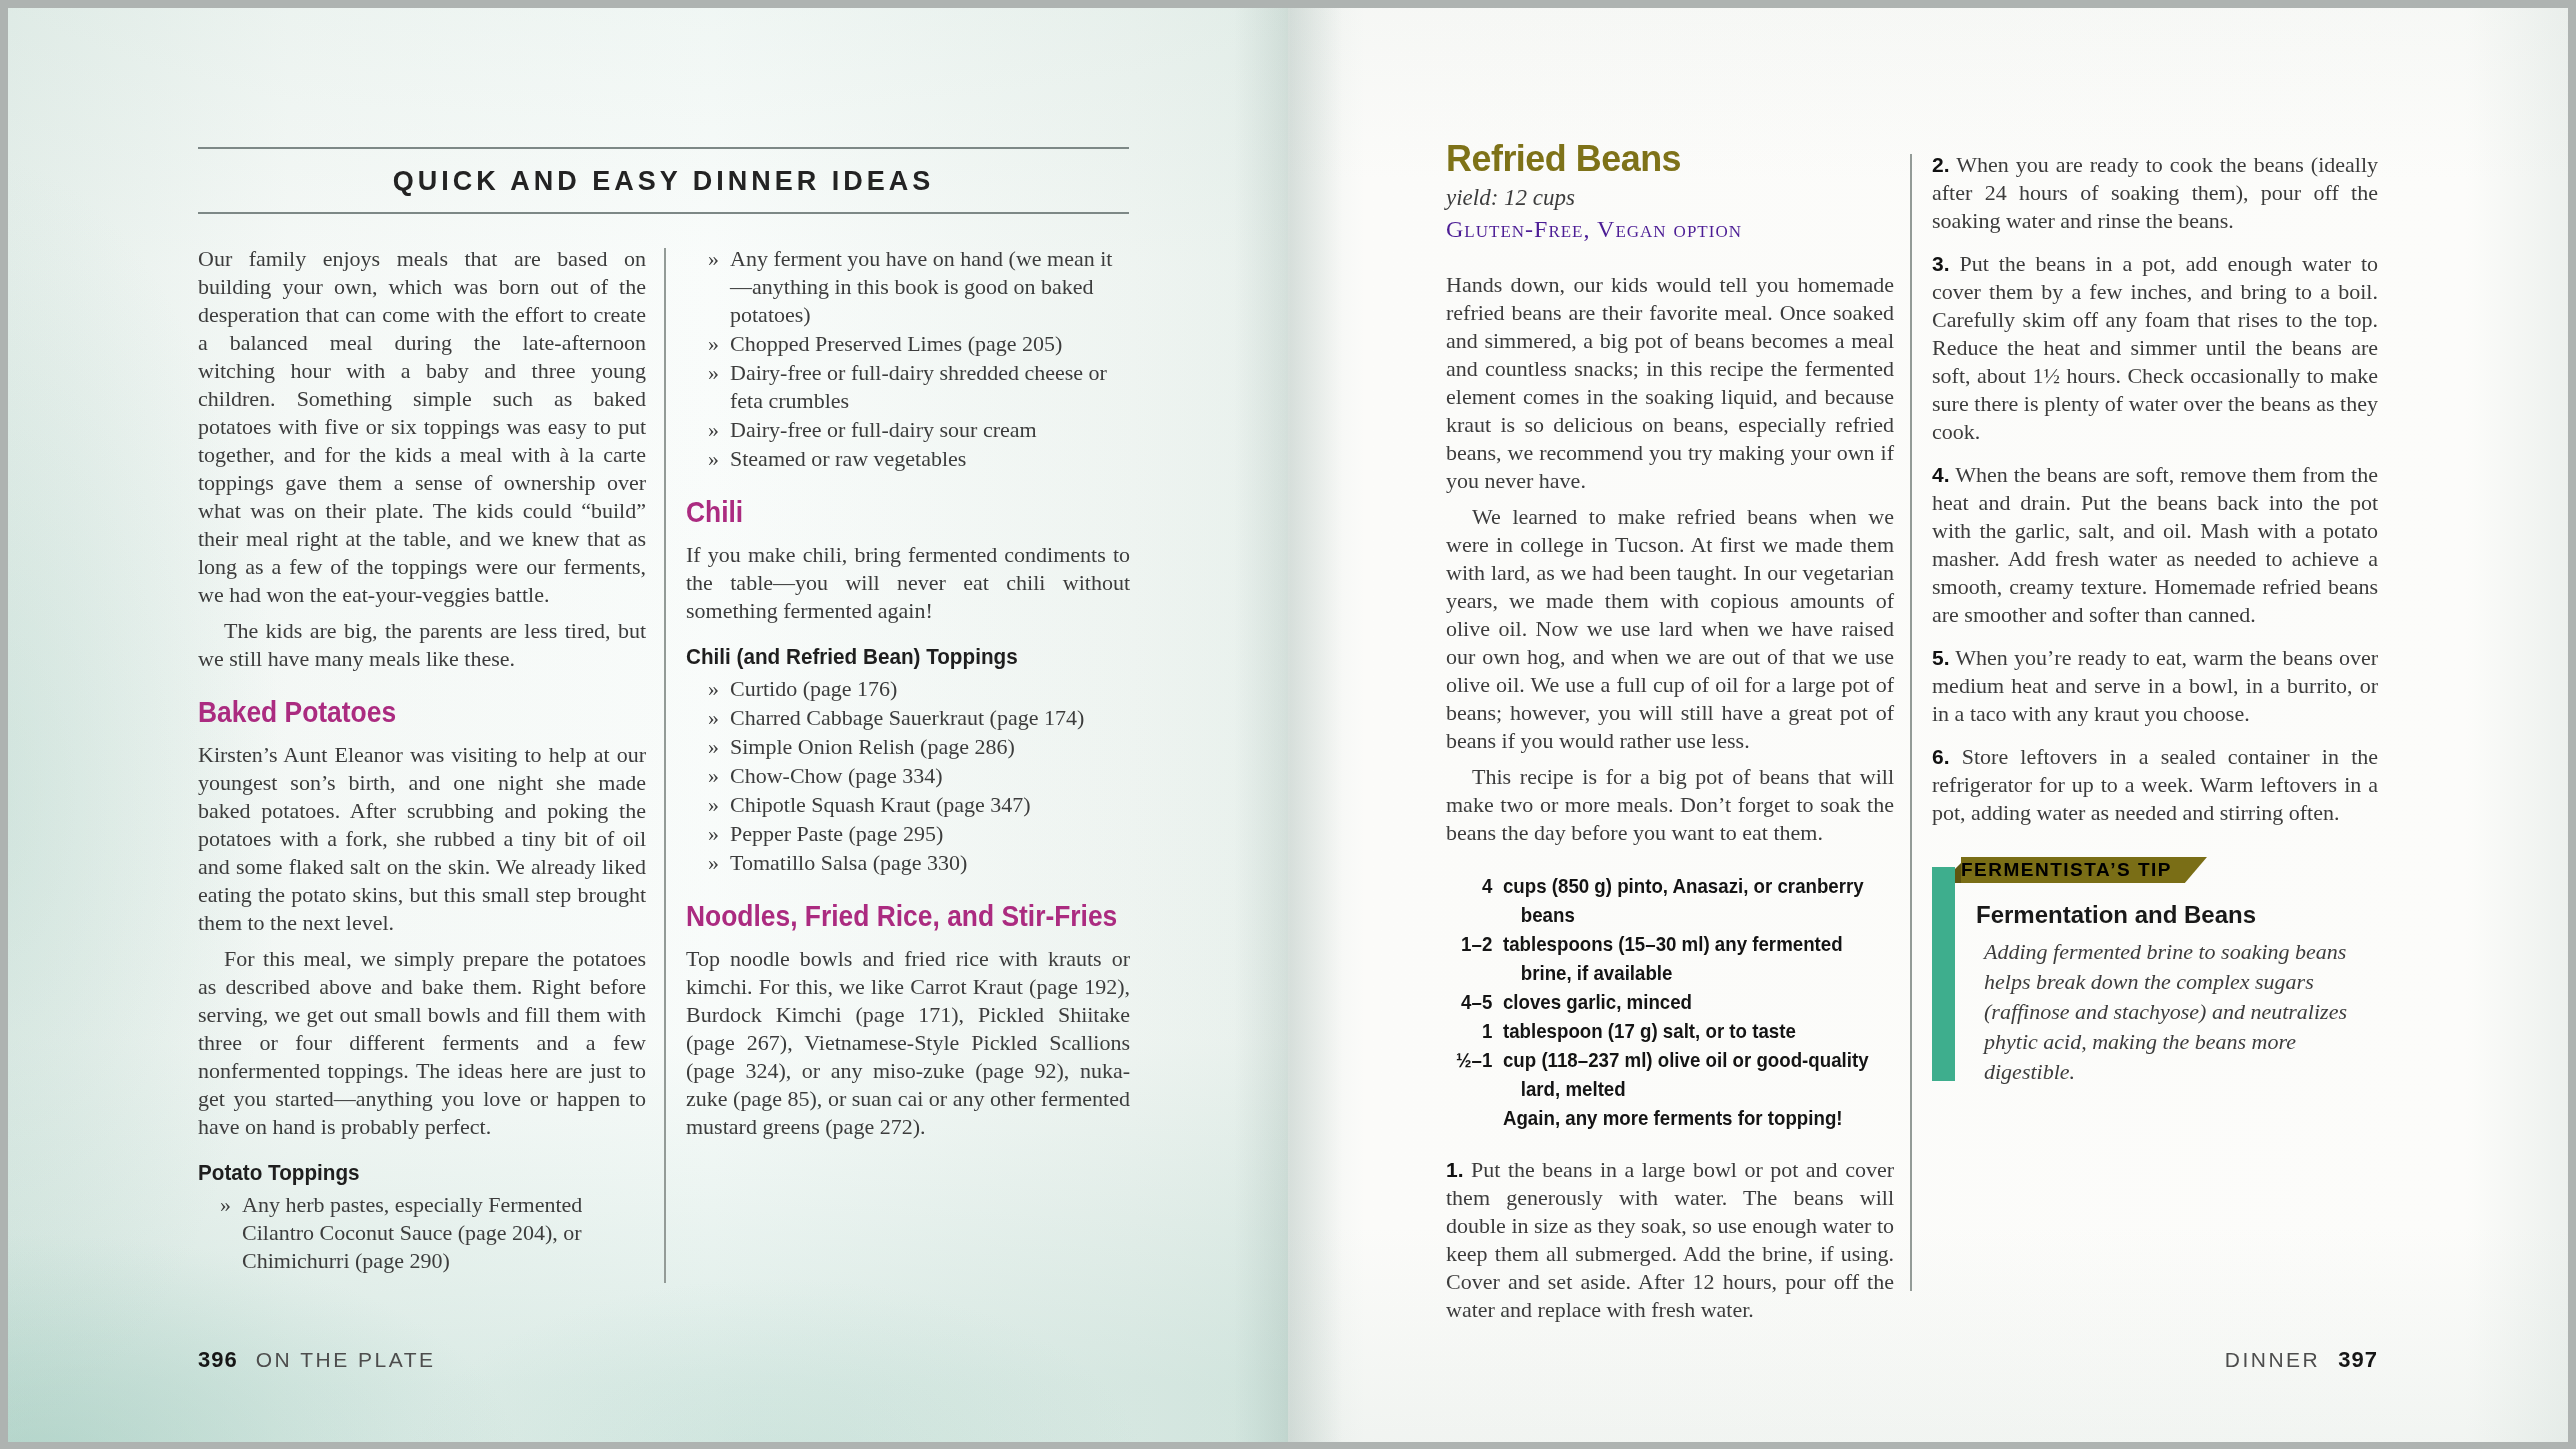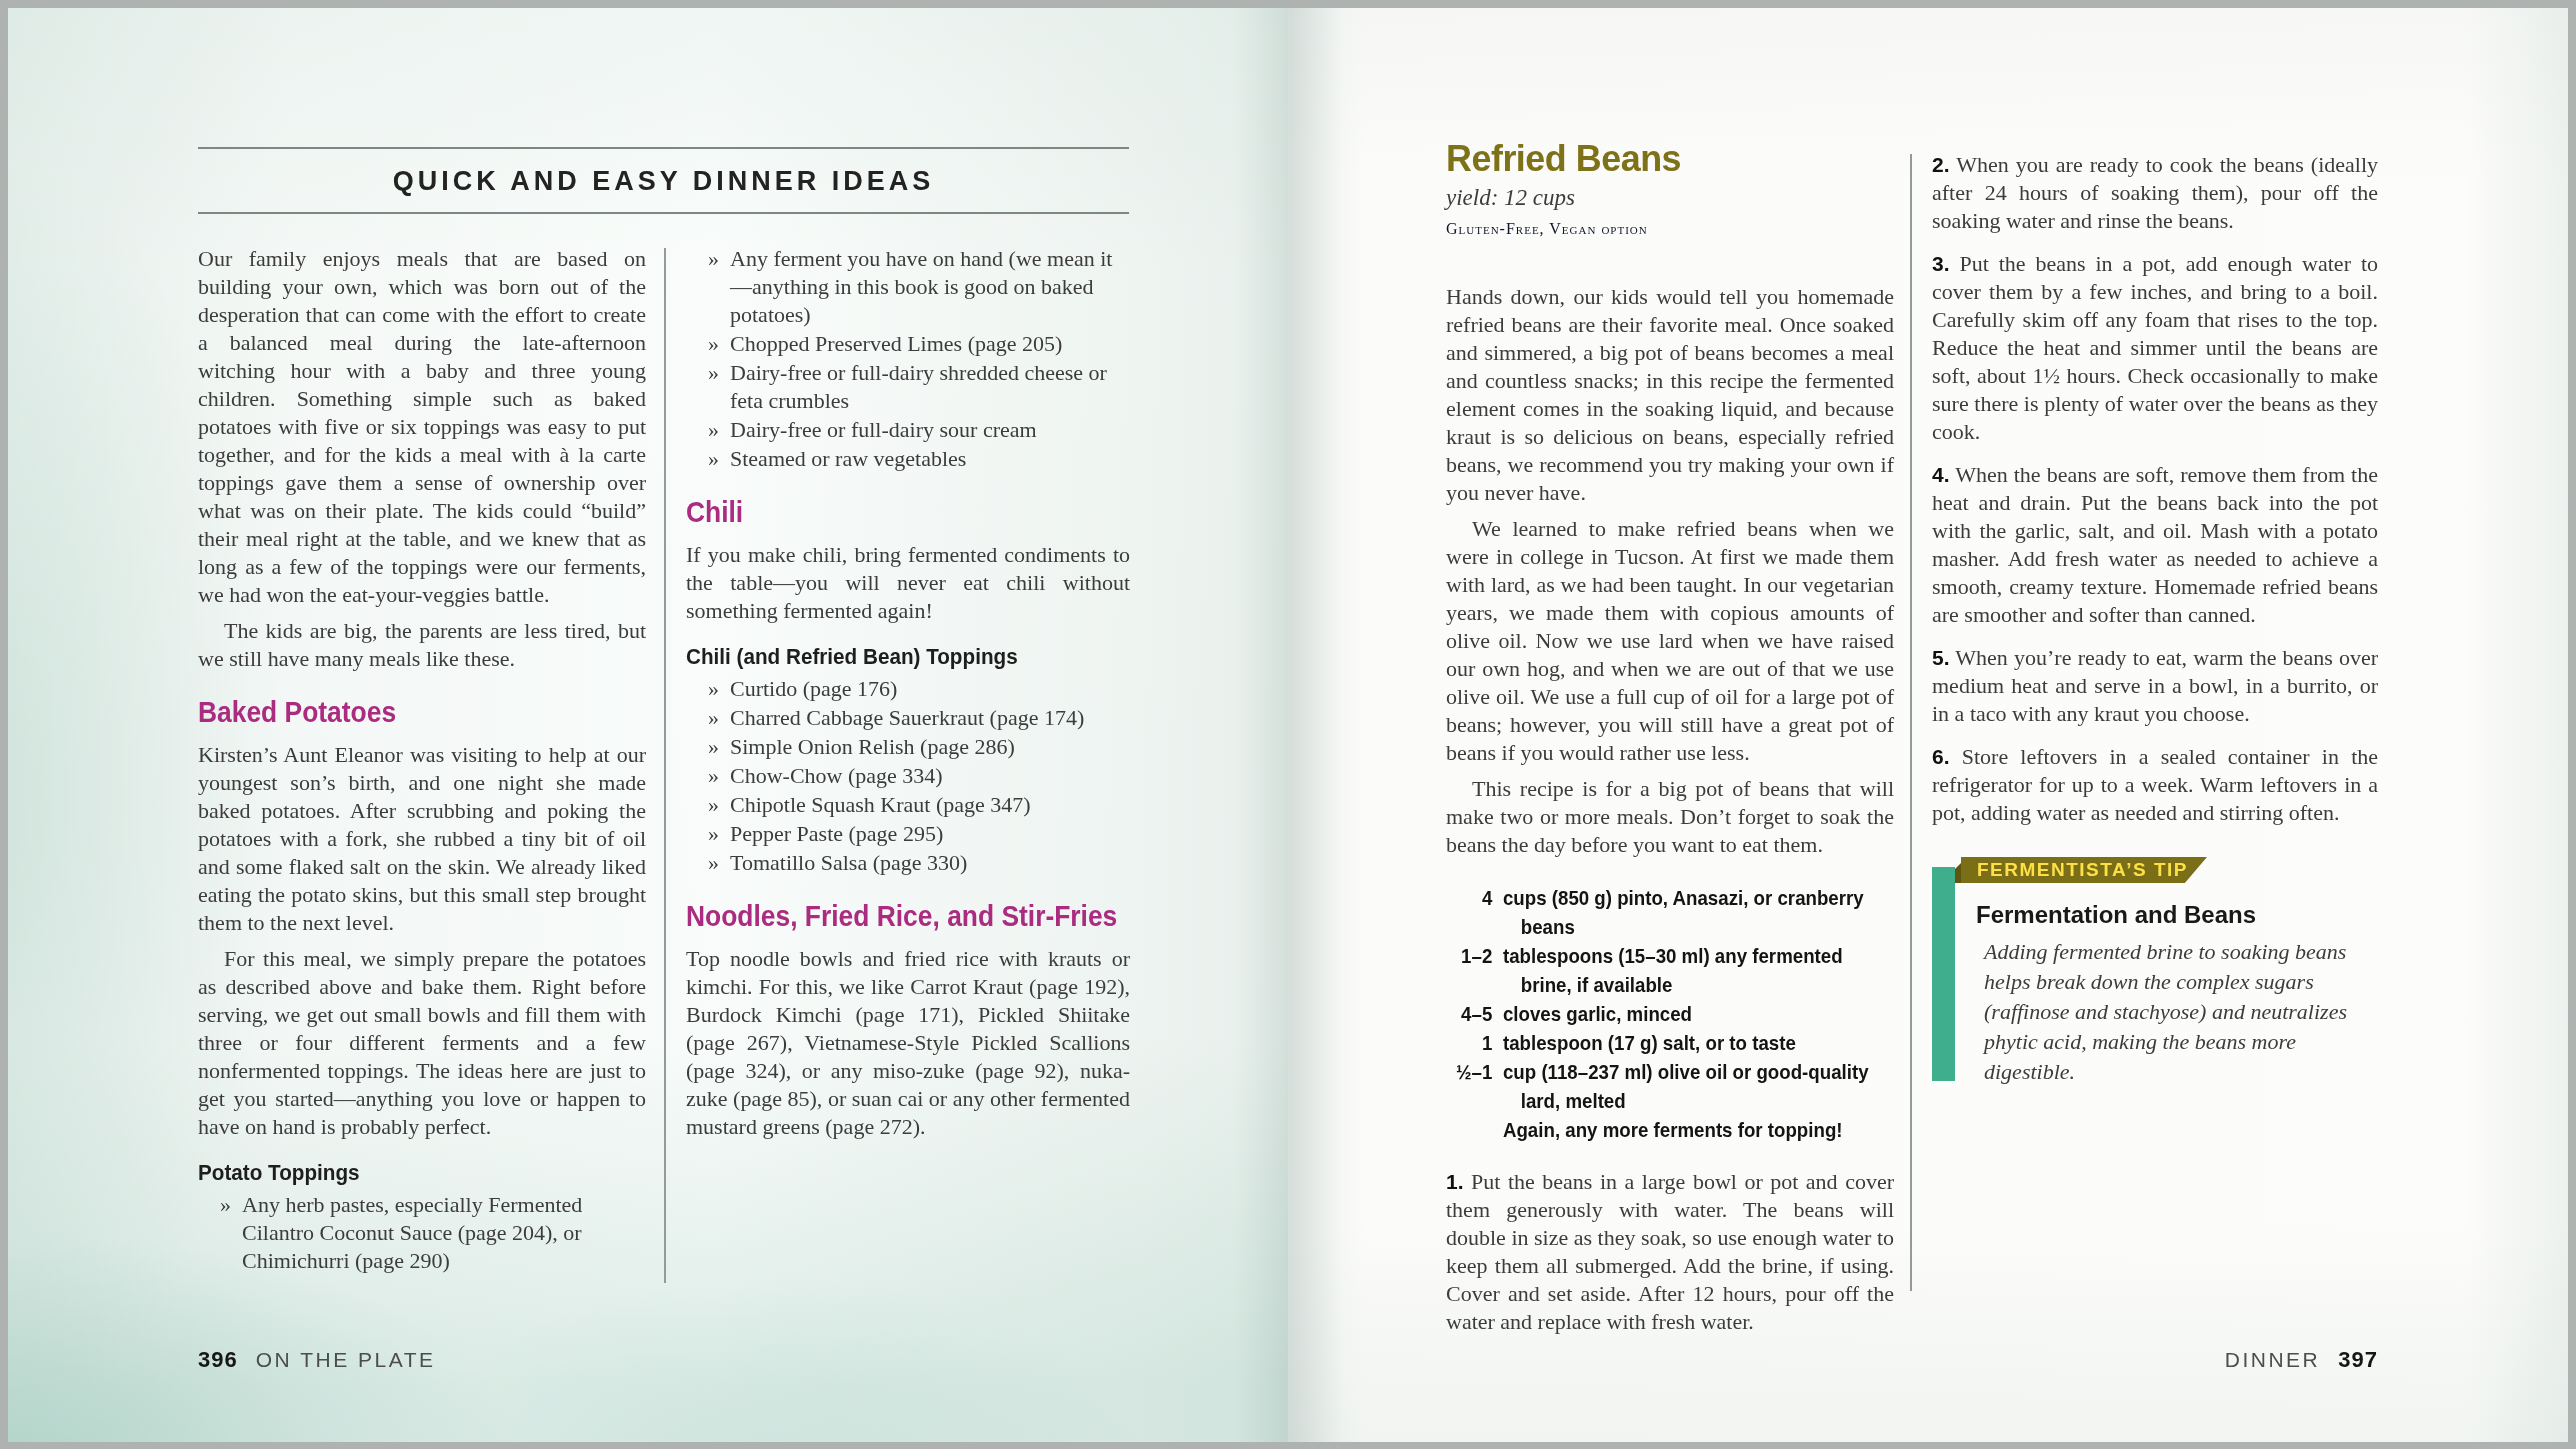--- a/index.html
+++ b/index.html
@@ -70,41 +70,41 @@
   .rp-footer{left:1932px;top:1347px;width:446px;text-align:right;}
   .footer b{color:#161616;letter-spacing:1px;font-size:22px;}
   .footer .gap{display:inline-block;width:18px;}
   
   .recipe-title{
     font-family:"Liberation Sans",sans-serif;font-weight:bold;font-size:37px;
     color:#7e7218;margin:0 0 10px 0;letter-spacing:-0.5px;
     transform:scaleX(.97);transform-origin:0 50%;width:104%;
   }
   .yield{font-style:italic;font-size:23px;line-height:30px;margin:0;}
-  .diet{font-variant:small-caps;font-size:16px;letter-spacing:1px;line-height:32px;margin:0 0 38px 0;color:#0f172a;}
+  .diet{font-variant:small-caps;font-size:24px;letter-spacing:1px;line-height:32px;margin:0 0 26px 0;color:#4c1d95;}
   .ingredients{
     margin:24px 0 24px 0;font-family:"Liberation Sans",sans-serif;font-weight:bold;
     font-size:21px;line-height:29px;color:#141414;
     width:112%;transform:scaleX(.89);transform-origin:0 0;
   }
   .ing-row{display:flex;}
   .ing-qty{flex:0 0 52px;text-align:right;padding-right:12px;}
   .ing-text{flex:1;padding-left:20px;text-indent:-20px;}
   .step{margin:0 0 15px 0;text-align:justify;}
   .step b{font-family:"Liberation Sans",sans-serif;font-size:21px;color:#111;}
   
   .tip{position:relative;margin-top:28px;padding:46px 0 0 44px;width:402px;}
   .tip-ribbon{position:absolute;left:0;top:12px;bottom:6px;width:23px;background:#3eae8d;}
   .tip-fold{position:absolute;left:9px;top:2px;width:26px;height:26px;background:#5f5510;
     clip-path:polygon(0 100%,100% 0,100% 100%);}
   .tip-banner{
     position:absolute;left:29px;top:2px;height:26px;width:246px;background:#7a6e16;
     clip-path:polygon(0 0,100% 0,91% 100%,0 100%);
     font-family:"Liberation Sans",sans-serif;font-weight:bold;font-size:19px;
-    letter-spacing:1.5px;color:#fde047;line-height:26px;padding-left:16px;box-sizing:border-box;
+    letter-spacing:1.5px;color:#000000;line-height:26px;box-sizing:border-box;
   }
   .tip-head{
     font-family:"Liberation Sans",sans-serif;font-weight:bold;font-size:24px;
     color:#191919;margin:0 0 6px 0;
   }
   .tip-body{font-style:italic;font-size:22px;line-height:30px;margin:8px;color:#3c3c3c;text-align:left;}
 </style>
 </head>
 <body>
 

